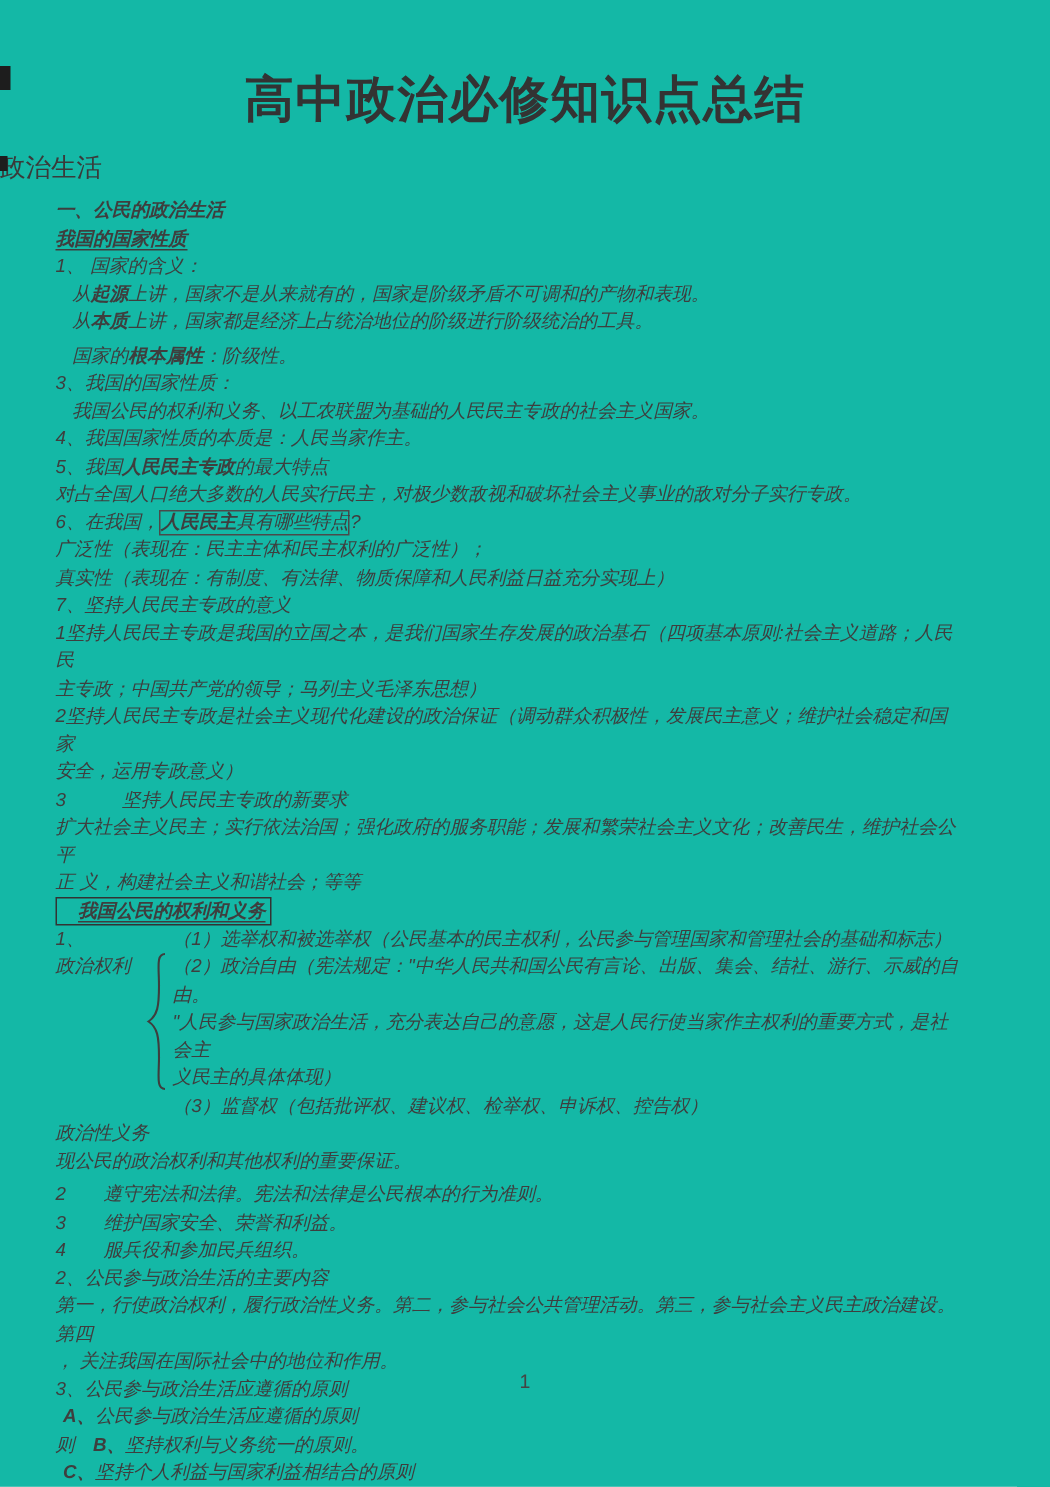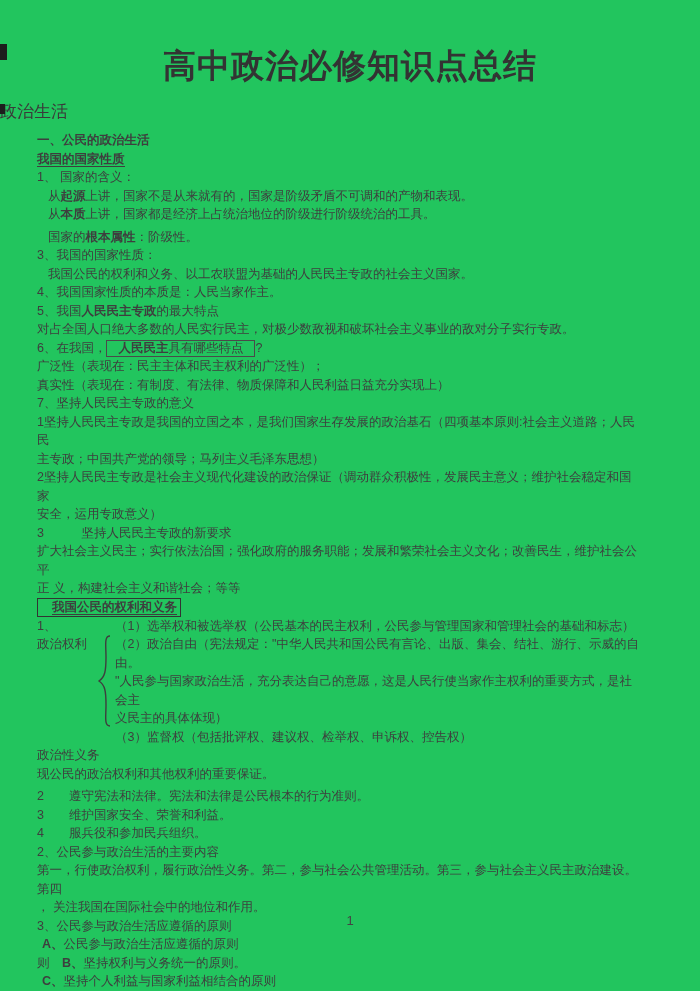--- a/index.html
+++ b/index.html
@@ -1,21 +1,21 @@
 <!DOCTYPE html>
 <html><head>
 <meta charset="utf-8">
 <style>
   html,body { margin:0; padding:0; }
   body { background:#e8e8e8; }
   .page {
     position:relative;
     width:700px; height:991px;
     margin:0 auto;
-    background:#22c55e;
+    background:#14b8a6;
     color:#3e3e3e;
     font-family:"Liberation Sans", sans-serif;
     overflow:hidden;
   }
   .doc-title {
     margin-top:45px;
     text-align:center;
     font-size:33px;
     font-weight:bold;
     letter-spacing:1px;
@@ -26,31 +26,32 @@
     margin-top:14px;
     text-align:left;
     font-size:17px;
     line-height:22px;
     color:#3a3a3a;
   }
   .doc-body {
     margin:8px 59px 0 37px;
     font-size:12.5px;
     line-height:18.5px;
+    font-style:italic;
   }
   .ln { white-space:pre-wrap; min-height:18.5px; }
   .ind { padding-left:11px; }
   .ind5 { padding-left:5px; }
   .mt { margin-top:4px; }
   .b { font-weight:bold; }
   .u { border-bottom:1.5px solid #3e3e3e; }
   .box {
     display:inline-block;
     border:1.2px solid #4a4a4a;
-    padding:0 11px;
+    padding:0 0;
     line-height:15px;
   }
   .hdrbox {
     display:inline-block;
     border:1.8px solid #333;
     padding:0 3px 1px 14px;
     line-height:16px;
   }
   .brace-row { display:flex; align-items:stretch; }
   .brace-label { width:60px; flex:0 0 60px; }

